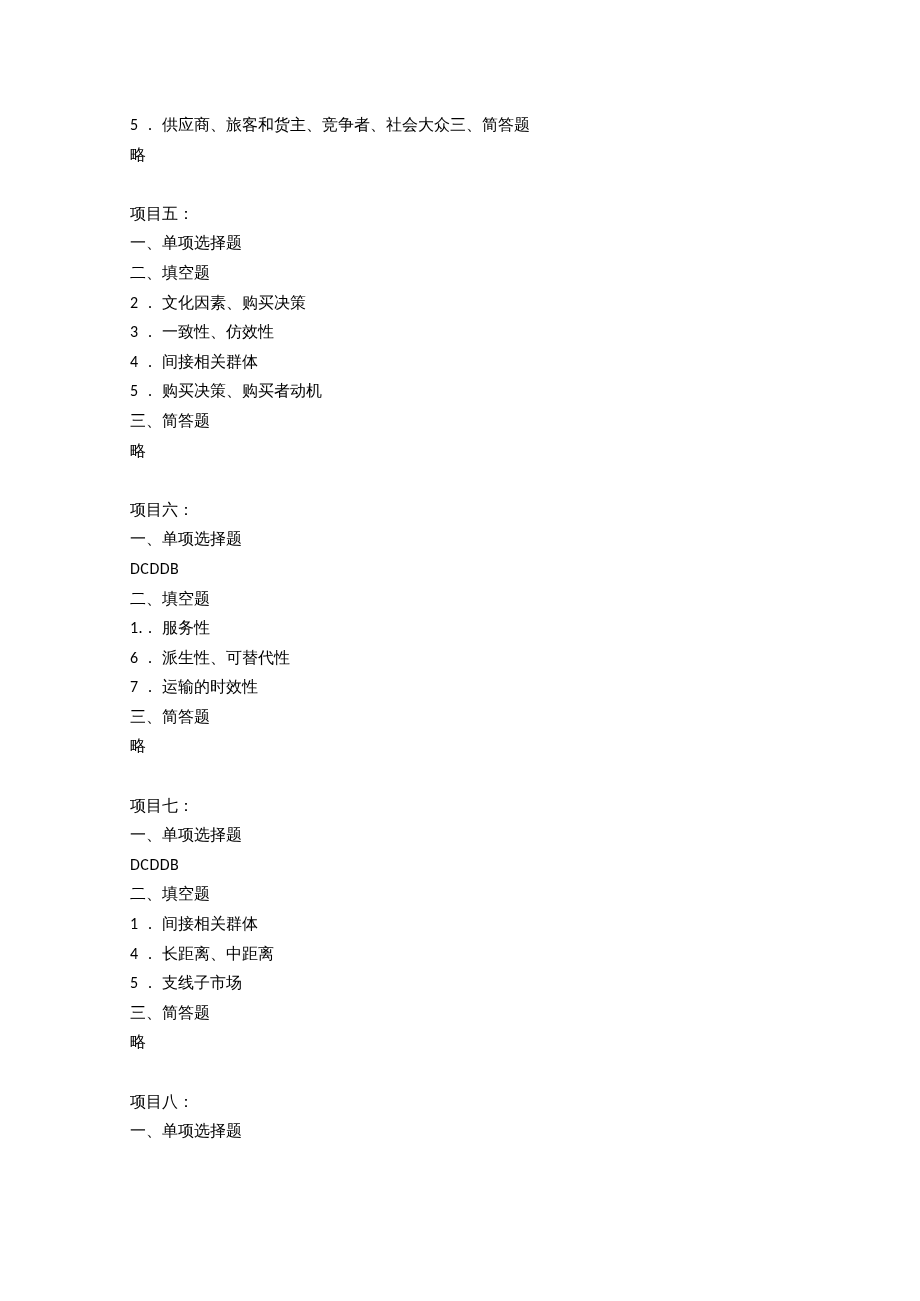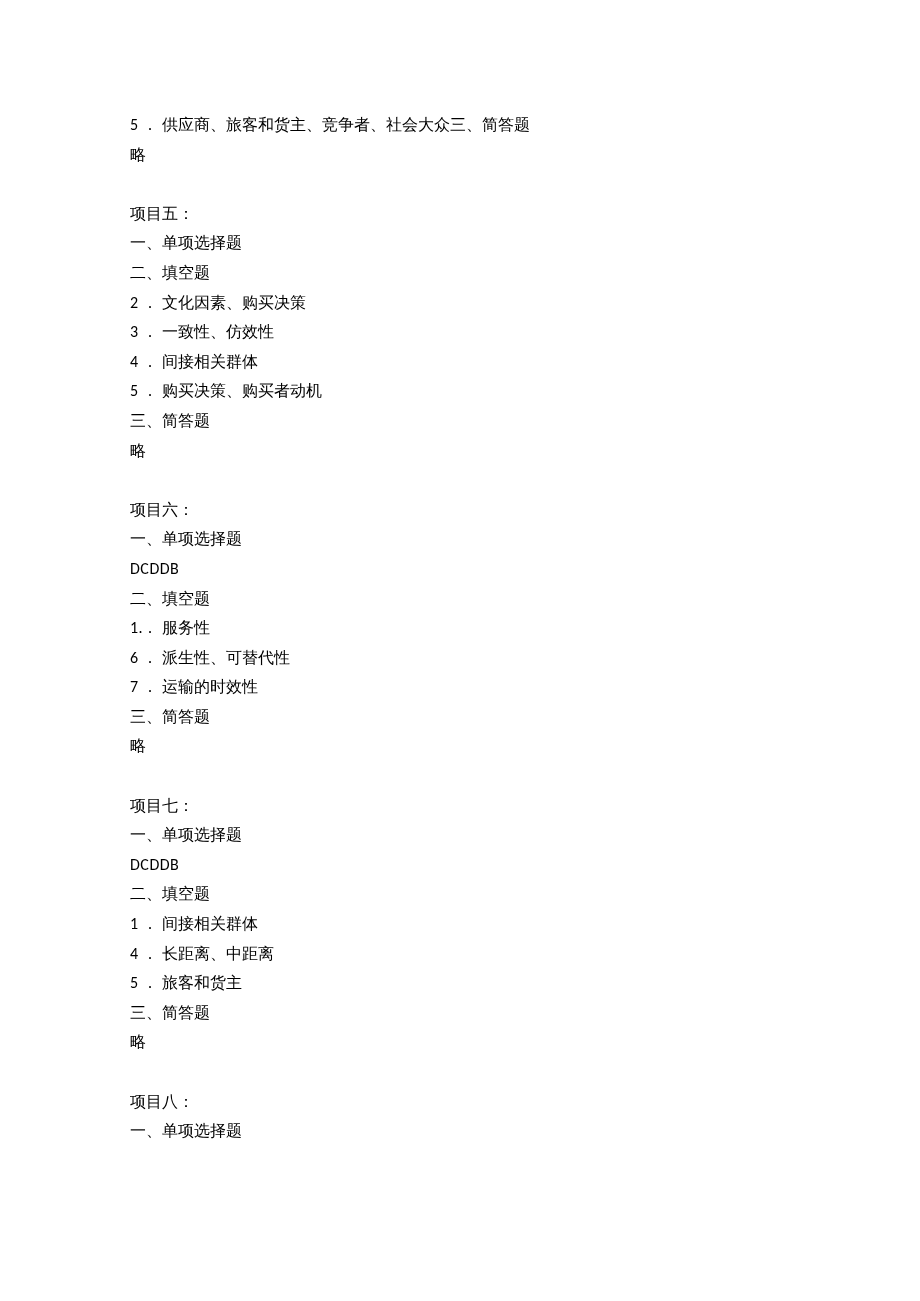--- a/index.html
+++ b/index.html
@@ -67,21 +67,21 @@
       <div class="line mixed"><span class="en num">7</span><span class="sep">.</span><span>运输的时效性</span></div>
       <div class="line">三、简答题</div>
       <div class="line">略</div>
       <div class="spacer"></div>
       <div class="line">项目七：</div>
       <div class="line">一、单项选择题</div>
       <div class="line en">DCDDB</div>
       <div class="line">二、填空题</div>
       <div class="line mixed"><span class="en num">1</span><span class="sep">.</span><span>间接相关群体</span></div>
       <div class="line mixed"><span class="en num">4</span><span class="sep">.</span><span>长距离、中距离</span></div>
-      <div class="line mixed"><span class="en num">5</span><span class="sep">.</span><span>旅客和货主</span></div>
+      <div class="line mixed"><span class="en num">5</span><span class="sep">.</span><span>支线子市场</span></div>
       <div class="line">三、简答题</div>
       <div class="line">略</div>
       <div class="spacer"></div>
       <div class="line">项目八：</div>
       <div class="line">一、单项选择题</div>
     </div>
 
 </div>
 
 </body></html>

